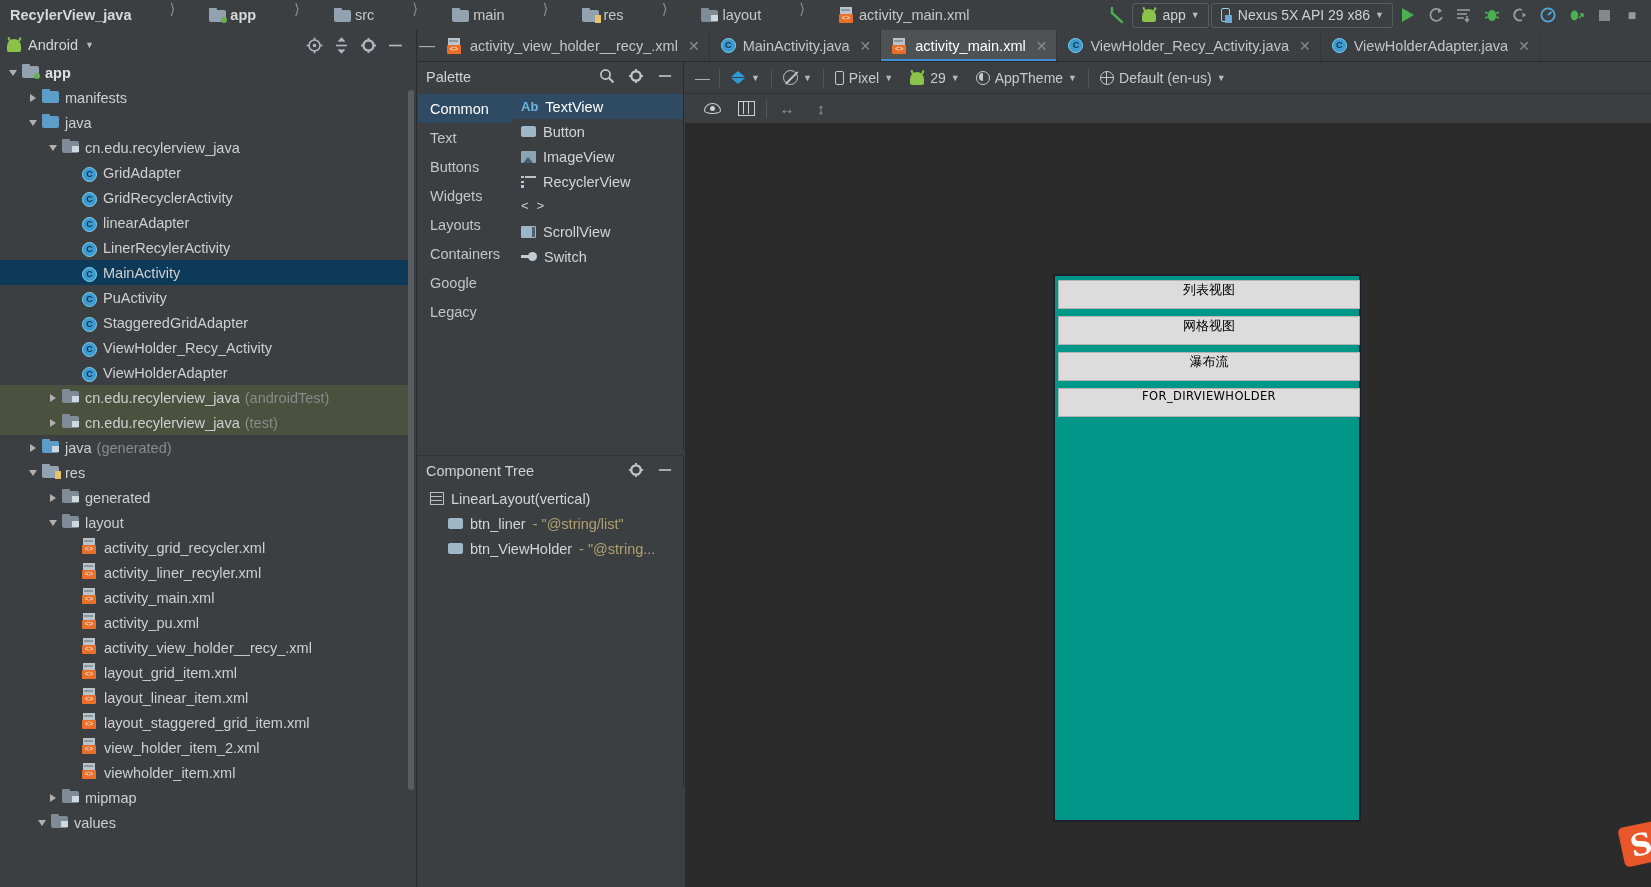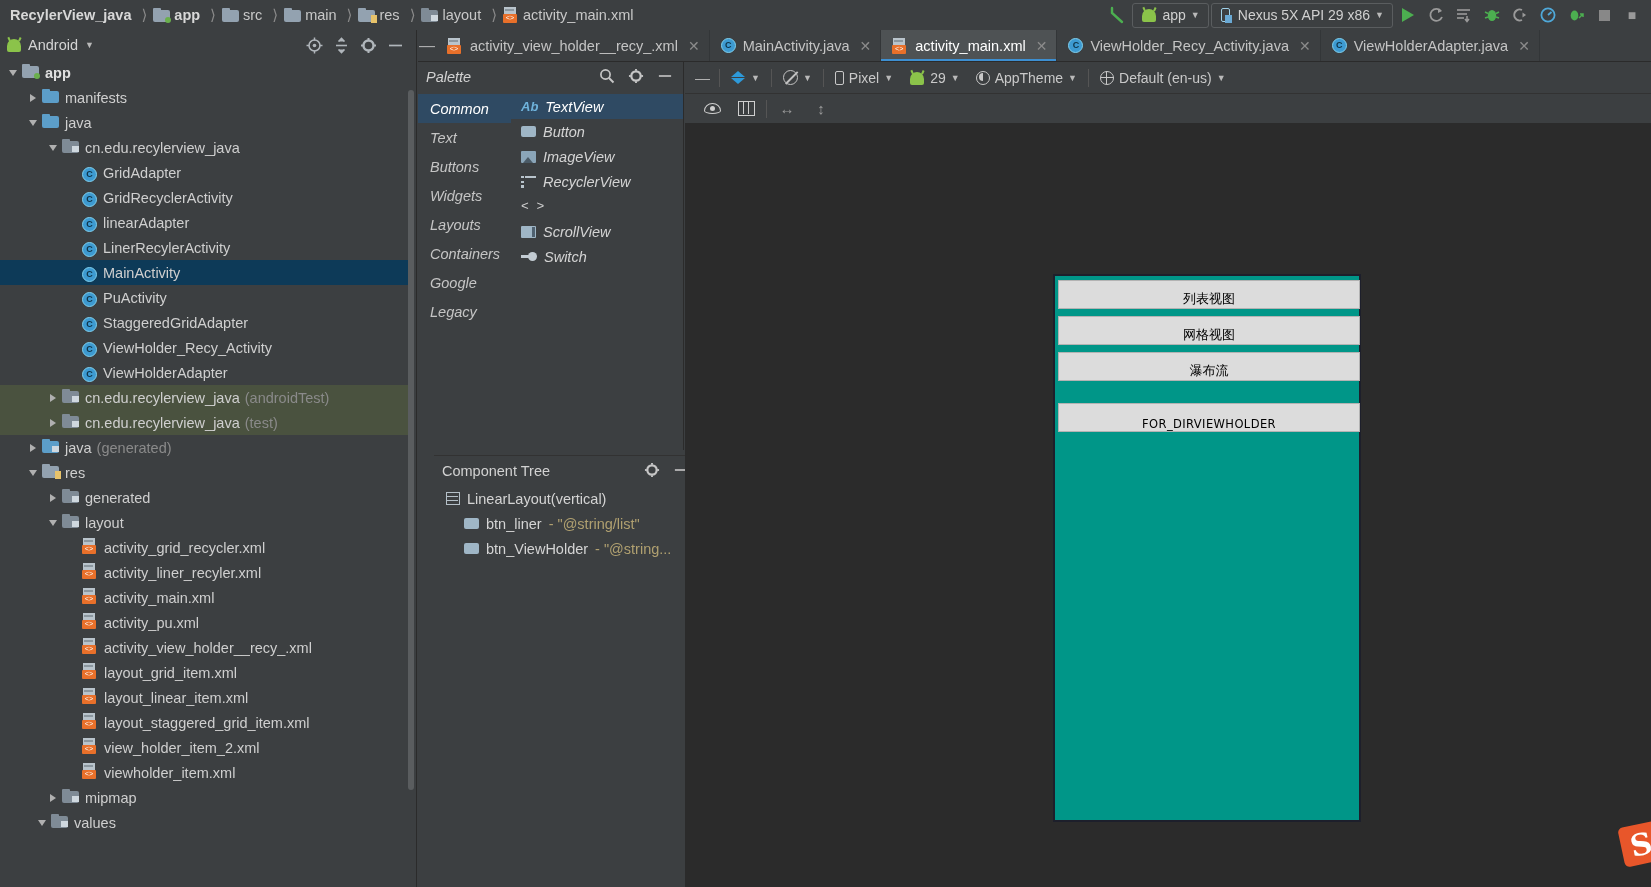--- a/index.html
+++ b/index.html
@@ -11,21 +11,21 @@
     color: #bbbbbb;
   }
   #app { position: relative; width: 1651px; height: 887px; }
 
   
   .topbar {
     position: absolute; left:0; top:0; width:1651px; height:30px;
     background:#3c3f41;
     display:flex; align-items:center;
   }
-  .crumbs { display:flex; align-items:center; height:30px; padding-left:4px; }
+  .crumbs { display:flex; align-items:flex-start; height:30px; padding-left:4px;gap:28px; }
   .crumb { display:flex; align-items:center; height:30px; padding:0 2px; }
   .crumb .lbl { font-size:14.5px; color:#c8c8c8; padding:0 4px; }
   .crumb.bold .lbl { font-weight:bold; color:#d8d8d8; }
   .crumb-sep { color:#8a8a8a; font-size:15px; padding:0 4px; }
 
   .ico { display:inline-block; position:relative; }
 
   
   .i-folder { width:17px; height:14px; }
   .i-folder .body {
@@ -143,21 +143,21 @@
     position:absolute; right:1px; top:60px; width:8px; height:740px;
   }
   .lscroll .thumb {
     position:absolute; left:1px; top:0; width:6px; height:700px;
     background:#5a5d5f; border-radius:3px;
   }
 
   
   .palette {
     position:absolute; left:418px; top:62px; width:266px; height:388px;
-    background:#3c3f41; border-right:1px solid #2b2b2b;font-style:italic;
+    background:#3c3f41; border-right:1px solid #2b2b2b;
   }
   .sub-head {
     height:30px; display:flex; align-items:center; padding-left:8px;
     font-size:14.5px; color:#d2d2d2;
   }
   .sub-head .sacts { margin-left:auto; display:flex; gap:13px; padding-right:10px; align-items:center; }
   .pal-body { position:absolute; left:0; top:30px; right:0; bottom:0; display:flex; }
   .pal-cats { width:93px; padding-top:2px; }
   .pal-cat {
     height:29px; display:flex; align-items:center; padding-left:12px;
@@ -181,21 +181,21 @@
   .pi-list u:nth-of-type(1){top:0;} .pi-list u:nth-of-type(2){top:5px;} .pi-list u:nth-of-type(3){top:9.5px;}
   .pi-frag { font-family:"Liberation Mono", monospace; font-size:13px; color:#cfcfcf; }
   .pi-scroll { width:15px; height:12px; background:#9fb6c6; border-radius:1px; position:relative; }
   .pi-scroll:after{content:'';position:absolute;right:1px;top:1px;width:3px;height:10px;background:#4f6170;}
   .pi-switch { width:16px; height:9px; position:relative; }
   .pi-switch:before{content:'';position:absolute;left:0;top:3px;width:9px;height:3px;background:#c3ccd3;}
   .pi-switch:after{content:'';position:absolute;right:0;top:0;width:9px;height:9px;border-radius:50%;background:#c3ccd3;}
 
   
   .comptree {
-    position:absolute; left:434px; top:455px; width:266px; height:332px;
+    position:absolute; left:418px; top:455px; width:266px; height:332px;
     background:#3c3f41; border-right:1px solid #2b2b2b; border-top:1px solid #323232;
   }
   .ct-row {
     height:25px; display:flex; align-items:center; gap:7px; font-size:14.5px;
     color:#d4d4d4; white-space:nowrap; overflow:hidden;
   }
   .ct-lin-ico { width:14px; height:13px; border:1.5px solid #b5c0c8; position:relative; }
   .ct-lin-ico:before{content:'';position:absolute;left:0;top:3.2px;width:11px;height:1.2px;background:#b5c0c8;}
   .ct-lin-ico:after{content:'';position:absolute;left:0;top:7px;width:11px;height:1.2px;background:#b5c0c8;}
   .ct-btn-ico { width:15px; height:11px; background:#9fb6c6; border-radius:2px; }
@@ -251,21 +251,21 @@
 
   .canvas { position:absolute; left:0; top:62px; right:0; bottom:0; background:#2b2b2b; overflow:hidden; }
 
   .device {
     position:absolute; left:368px; top:150px; width:308px; height:548px;
     background:#009688; border:2px solid #1d1f2b;
   }
   .dev-btn {
     position:absolute; left:3px; width:302px; height:29px;
     background:#dcdcdc; border:1px solid #b3b3b3;
-    display:flex; align-items:flex-end; justify-content:center;
+    display:flex; align-items:flex-start; justify-content:center;
     color:#000; font-size:13px;
     font-family:"DejaVu Sans", sans-serif;
   }
   .dev-btn.b2 { font-size:11.5px; letter-spacing:0.4px; }
 
   .sbadge {
     position:absolute; right:-10px; top:700px;
     width:40px; height:40px; background:#e8562a; border-radius:5px;
     transform: rotate(-12deg);
     color:#fff; font-size:30px; font-weight:bold;
@@ -921,21 +921,21 @@
       <div class="device" id="device-preview" style="background: rgb(0, 150, 136);">
           <div class="dev-btn" style="top: 4px;">
             <span>列表视图</span>
           </div>
           <div class="dev-btn" style="top: 40px;">
             <span>网格视图</span>
           </div>
           <div class="dev-btn" style="top: 76px;">
             <span>瀑布流</span>
           </div>
-          <div class="dev-btn b2" style="top: 127px;">
+          <div class="dev-btn b2" style="top: 112px;">
             <span>FOR_DIRVIEWHOLDER</span>
           </div>
         </div>
 
       <div class="sbadge">S</div>
     </div>
   </div>
 
 </div>
 

